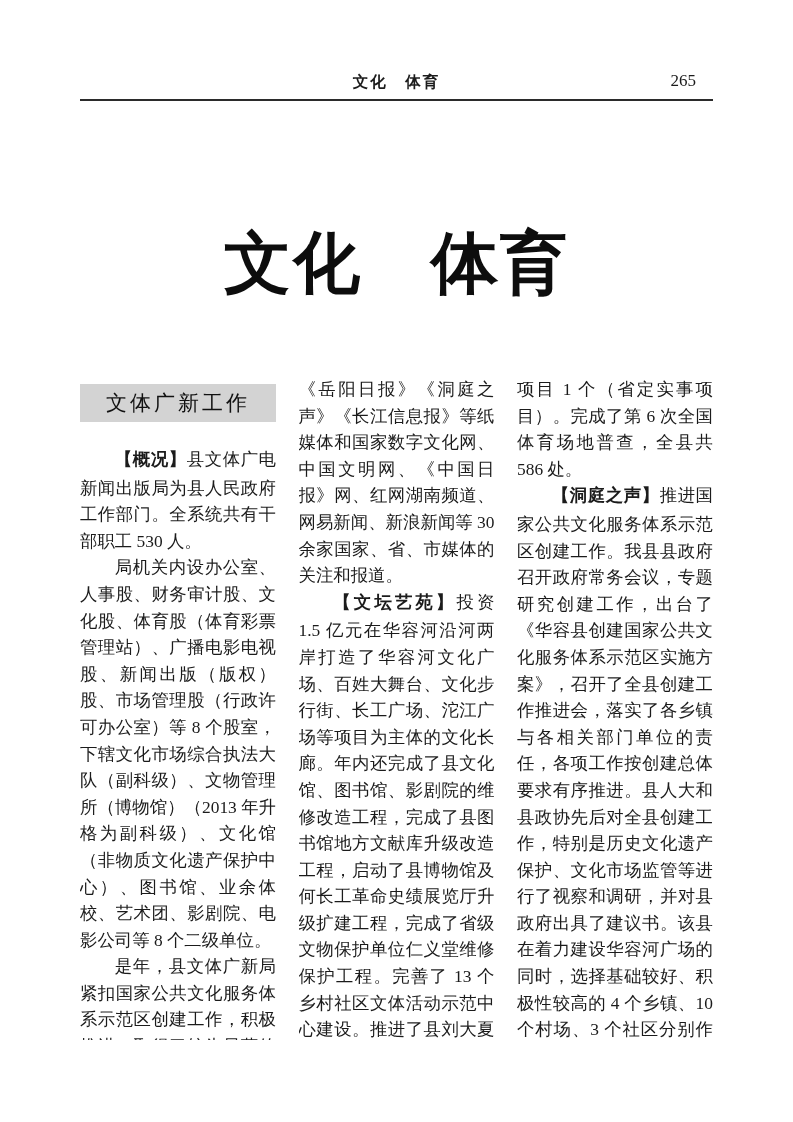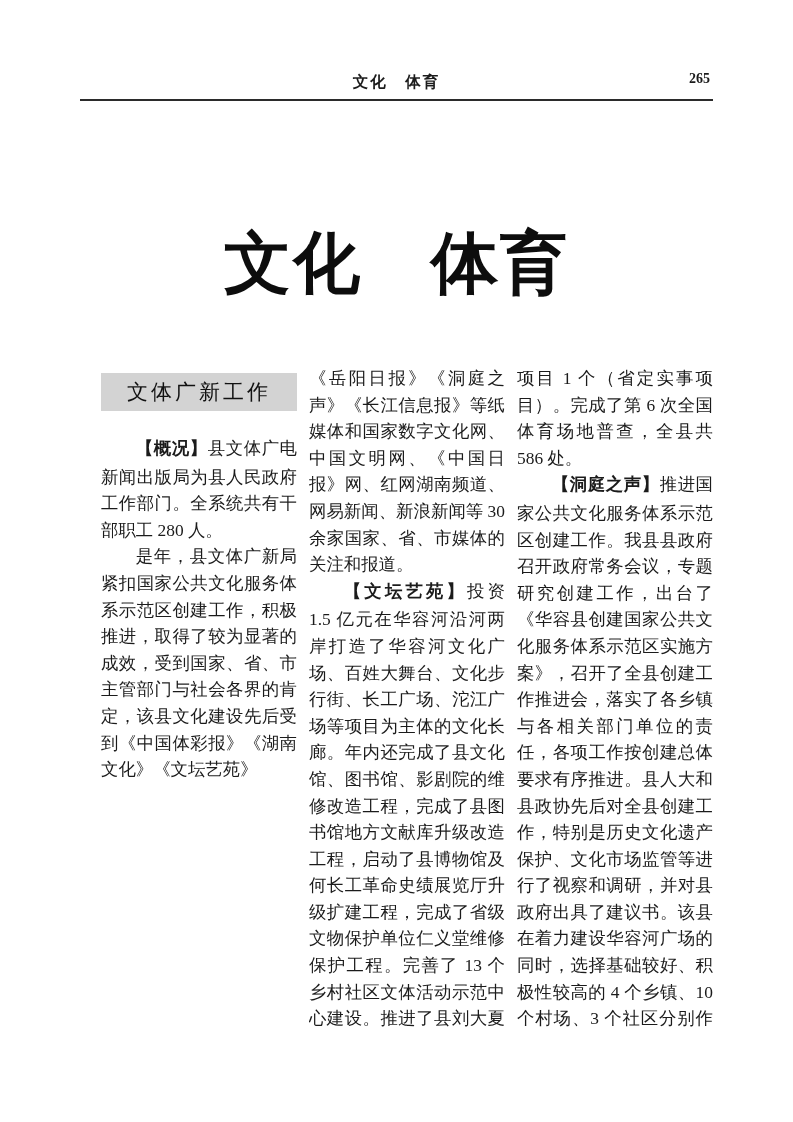--- a/index.html
+++ b/index.html
@@ -25,42 +25,40 @@
   }
   .running-title{
     position:absolute;left:0;right:0;top:2px;
     text-align:center;
     font-family:"Liberation Sans","DejaVu Sans",sans-serif;
     font-weight:700;
     font-size:15.5px;
     letter-spacing:2px;
   }
   .page-number{
-    position:absolute;right:3px;top:1px;
-    font-size:14px;
-    font-weight:bold;
+    position:absolute;right:17px;top:1px;
+    font-size:17px;
   }
   
   .main-title{
     position:absolute;top:218px;left:0;width:100%;
     margin:0;
     text-align:center;
     font-family:"Liberation Serif","DejaVu Serif",serif;
     font-weight:700;
     font-size:67px;
     letter-spacing:2px;
     color:#0d0d0d;
   }
   
   .columns{
     position:absolute;
-    top:365px;left:80px;width:633px;height:664px;
+    top:376px;left:80px;width:633px;height:664px;
     display:flex;
-    justify-content:flex-end;
-    gap:12px;
+    justify-content:space-between;
   }
   .col{
     width:196px;
     height:664px;
     overflow:hidden;
     font-size:17.4px;
     line-height:26.6px;
     text-align:justify;
     text-justify:inter-ideograph;
     overflow-wrap:break-word;
@@ -96,21 +94,22 @@
   </header>
 
   <h1 class="main-title">文化　体育</h1>
 
   <main class="columns">
 
     <section class="col">
       <div class="section-box">
         <span>文体广新工作</span>
       </div>
-      <p><span class="tag">【概况】</span><span>县文体广电新闻出版局为县人民政府工作部门。全系统共有干部职工 280 人。</span></p>
+      <p><span class="tag">【概况】</span><span>县文体广电新闻出版局为县人民政府工作部门。全系统共有干部职工 530 人。</span></p>
+      <p><span>局机关内设办公室、人事股、财务审计股、文化股、体育股（体育彩票管理站）、广播电影电视股、新闻出版（版权）股、市场管理股（行政许可办公室）等 8 个股室，下辖文化市场综合执法大队（副科级）、文物管理所（博物馆）（2013 年升格为副科级）、文化馆（非物质文化遗产保护中心）、图书馆、业余体校、艺术团、影剧院、电影公司等 8 个二级单位。</span></p>
       <p><span>是年，县文体广新局紧扣国家公共文化服务体系示范区创建工作，积极推进，取得了较为显著的成效，受到国家、省、市主管部门与社会各界的肯定，该县文化建设先后受到《中国体彩报》《湖南文化》《文坛艺苑》</span></p>
     </section>
 
     <section class="col">
       <p class="cont"><span>《岳阳日报》《洞庭之声》《长江信息报》等纸媒体和国家数字文化网、中国文明网、《中国日报》网、红网湖南频道、网易新闻、新浪新闻等 30 余家国家、省、市媒体的关注和报道。</span></p>
       <p><span class="tag">【文坛艺苑】</span><span>投资 1.5 亿元在华容河沿河两岸打造了华容河文化广场、百姓大舞台、文化步行街、长工广场、沱江广场等项目为主体的文化长廊。年内还完成了县文化馆、图书馆、影剧院的维修改造工程，完成了县图书馆地方文献库升级改造工程，启动了县博物馆及何长工革命史绩展览厅升级扩建工程，完成了省级文物保护单位仁义堂维修保护工程。完善了 13 个乡村社区文体活动示范中心建设。推进了县刘大夏文化园工程建设。体育项目建设也取得重要成果，完成了市定项目跆拳道训练基地维修改造工程，完成了农民体育健身工程建设项目 45 个（其中省定实事项目 23 个）、全民健身路径建设</span></p>
     </section>
 
     <section class="col">
       <p class="cont"><span>项目 1 个（省定实事项目）。完成了第 6 次全国体育场地普查，全县共 586 处。</span></p>

